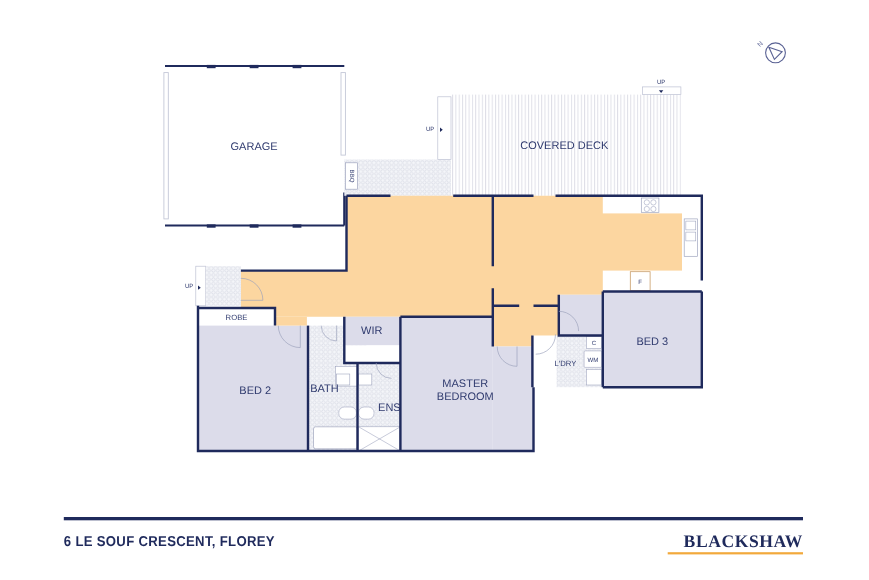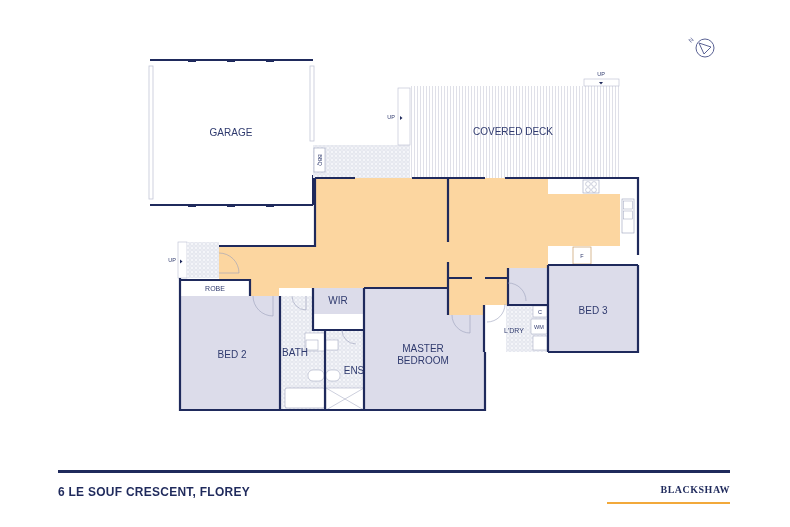--- a/index.html
+++ b/index.html
@@ -3,21 +3,21 @@
 <meta charset="utf-8">
 <style>
   html, body { margin:0; padding:0; background:#ffffff; }
   body { width:790px; height:527px; position:relative; overflow:hidden; font-family:"Liberation Sans", sans-serif; }
   #plan { position:absolute; left:0; top:0; width:790px; height:527px; }
   .room-label { font-family:"Liberation Sans", sans-serif; fill:#2f3a6e; font-size:10px; text-anchor:middle; }
   .small-label { font-family:"Liberation Sans", sans-serif; fill:#2f3a6e; font-size:7px; text-anchor:middle; }
   .tiny-label { font-family:"Liberation Sans", sans-serif; fill:#2f3a6e; font-size:5.5px; text-anchor:middle; }
   .footer-rule { position:absolute; left:58px; top:470px; width:672px; height:3px; background:#1f2a5c; }
   .address { position:absolute; left:58px; top:484px; font-family:"Liberation Sans", sans-serif; font-weight:bold; font-size:13px; letter-spacing:0.3px; color:#1f2a5c; transform:scaleX(0.92); transform-origin:left; }
-  .brand { position:absolute; right:60px; top:484px; font-family:"Liberation Serif", serif; font-weight:bold; font-size:10px; letter-spacing:0.5px; color:#1f2a5c; }
+  .brand { position:absolute; right:60px; top:484px; font-family:"Liberation Serif", serif; font-weight:bold; font-size:16px; letter-spacing:0.5px; color:#1f2a5c; }
   .brand-underline { position:absolute; right:60px; top:502px; width:123px; height:2px; background:#f2a93b; }
 </style>
 </head>
 <body>
 
 <svg id="plan" viewBox="0 0 790 527" xmlns="http://www.w3.org/2000/svg">
   <defs>
     <pattern id="deckLines" width="3" height="10" patternUnits="userSpaceOnUse">
       <rect width="3" height="10" fill="#ffffff"></rect>
       <line x1="0.5" y1="0" x2="0.5" y2="10" stroke="#c9cbd8" stroke-width="0.6"></line>

